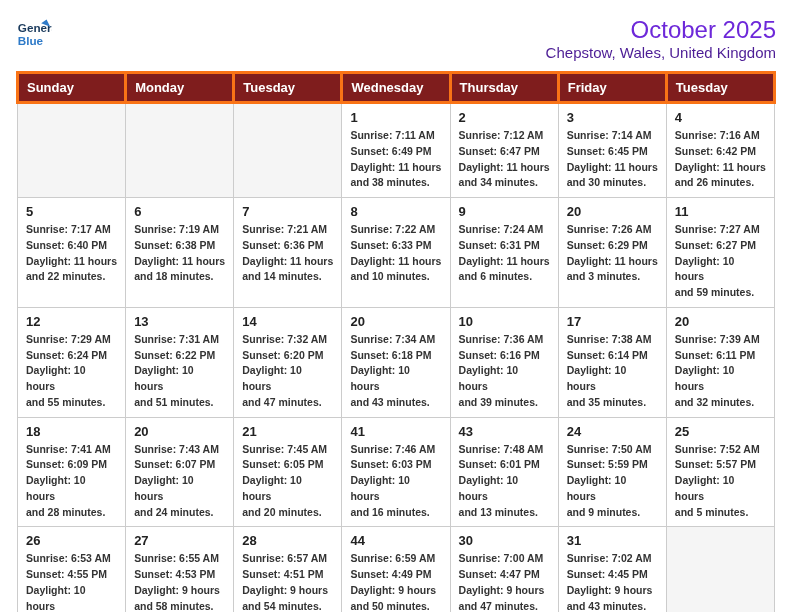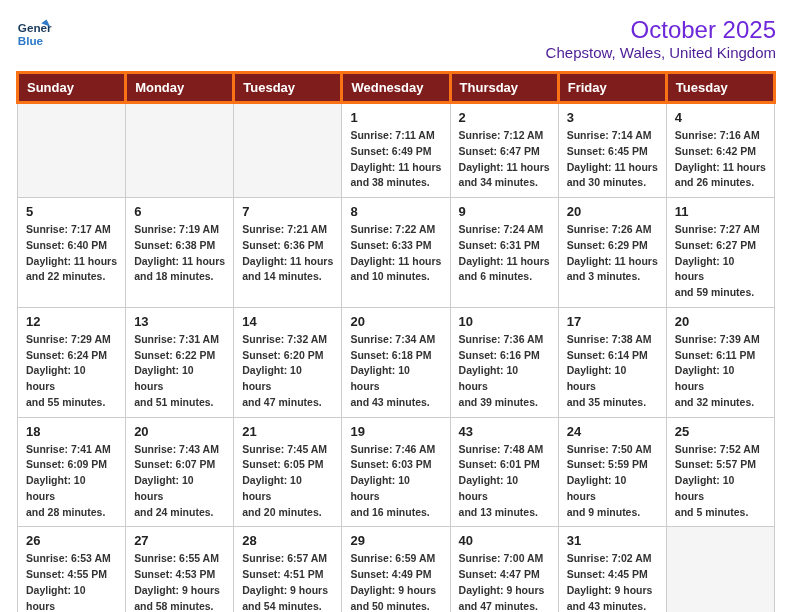--- a/index.html
+++ b/index.html
@@ -194,21 +194,21 @@
         </td>
         <td>
           <span class="day-number">20</span>
           <div class="day-info">Sunrise: 7:43 AM<br>Sunset: 6:07 PM<br>Daylight: 10 hours<br>and 24 minutes.</div>
         </td>
         <td>
           <span class="day-number">21</span>
           <div class="day-info">Sunrise: 7:45 AM<br>Sunset: 6:05 PM<br>Daylight: 10 hours<br>and 20 minutes.</div>
         </td>
         <td>
-          <span class="day-number">19</span>
+          <span class="day-number">41</span>
           <div class="day-info">Sunrise: 7:46 AM<br>Sunset: 6:03 PM<br>Daylight: 10 hours<br>and 16 minutes.</div>
         </td>
         <td>
           <span class="day-number">43</span>
           <div class="day-info">Sunrise: 7:48 AM<br>Sunset: 6:01 PM<br>Daylight: 10 hours<br>and 13 minutes.</div>
         </td>
         <td>
           <span class="day-number">24</span>
           <div class="day-info">Sunrise: 7:50 AM<br>Sunset: 5:59 PM<br>Daylight: 10 hours<br>and 9 minutes.</div>
         </td>
@@ -224,25 +224,25 @@
         </td>
         <td>
           <span class="day-number">27</span>
           <div class="day-info">Sunrise: 6:55 AM<br>Sunset: 4:53 PM<br>Daylight: 9 hours<br>and 58 minutes.</div>
         </td>
         <td>
           <span class="day-number">28</span>
           <div class="day-info">Sunrise: 6:57 AM<br>Sunset: 4:51 PM<br>Daylight: 9 hours<br>and 54 minutes.</div>
         </td>
         <td>
-          <span class="day-number">29</span>
+          <span class="day-number">44</span>
           <div class="day-info">Sunrise: 6:59 AM<br>Sunset: 4:49 PM<br>Daylight: 9 hours<br>and 50 minutes.</div>
         </td>
         <td>
-          <span class="day-number">40</span>
+          <span class="day-number">30</span>
           <div class="day-info">Sunrise: 7:00 AM<br>Sunset: 4:47 PM<br>Daylight: 9 hours<br>and 47 minutes.</div>
         </td>
         <td>
           <span class="day-number">31</span>
           <div class="day-info">Sunrise: 7:02 AM<br>Sunset: 4:45 PM<br>Daylight: 9 hours<br>and 43 minutes.</div>
         </td>
         <td class="empty"></td>
       </tr>
     </tbody>
 </table>

